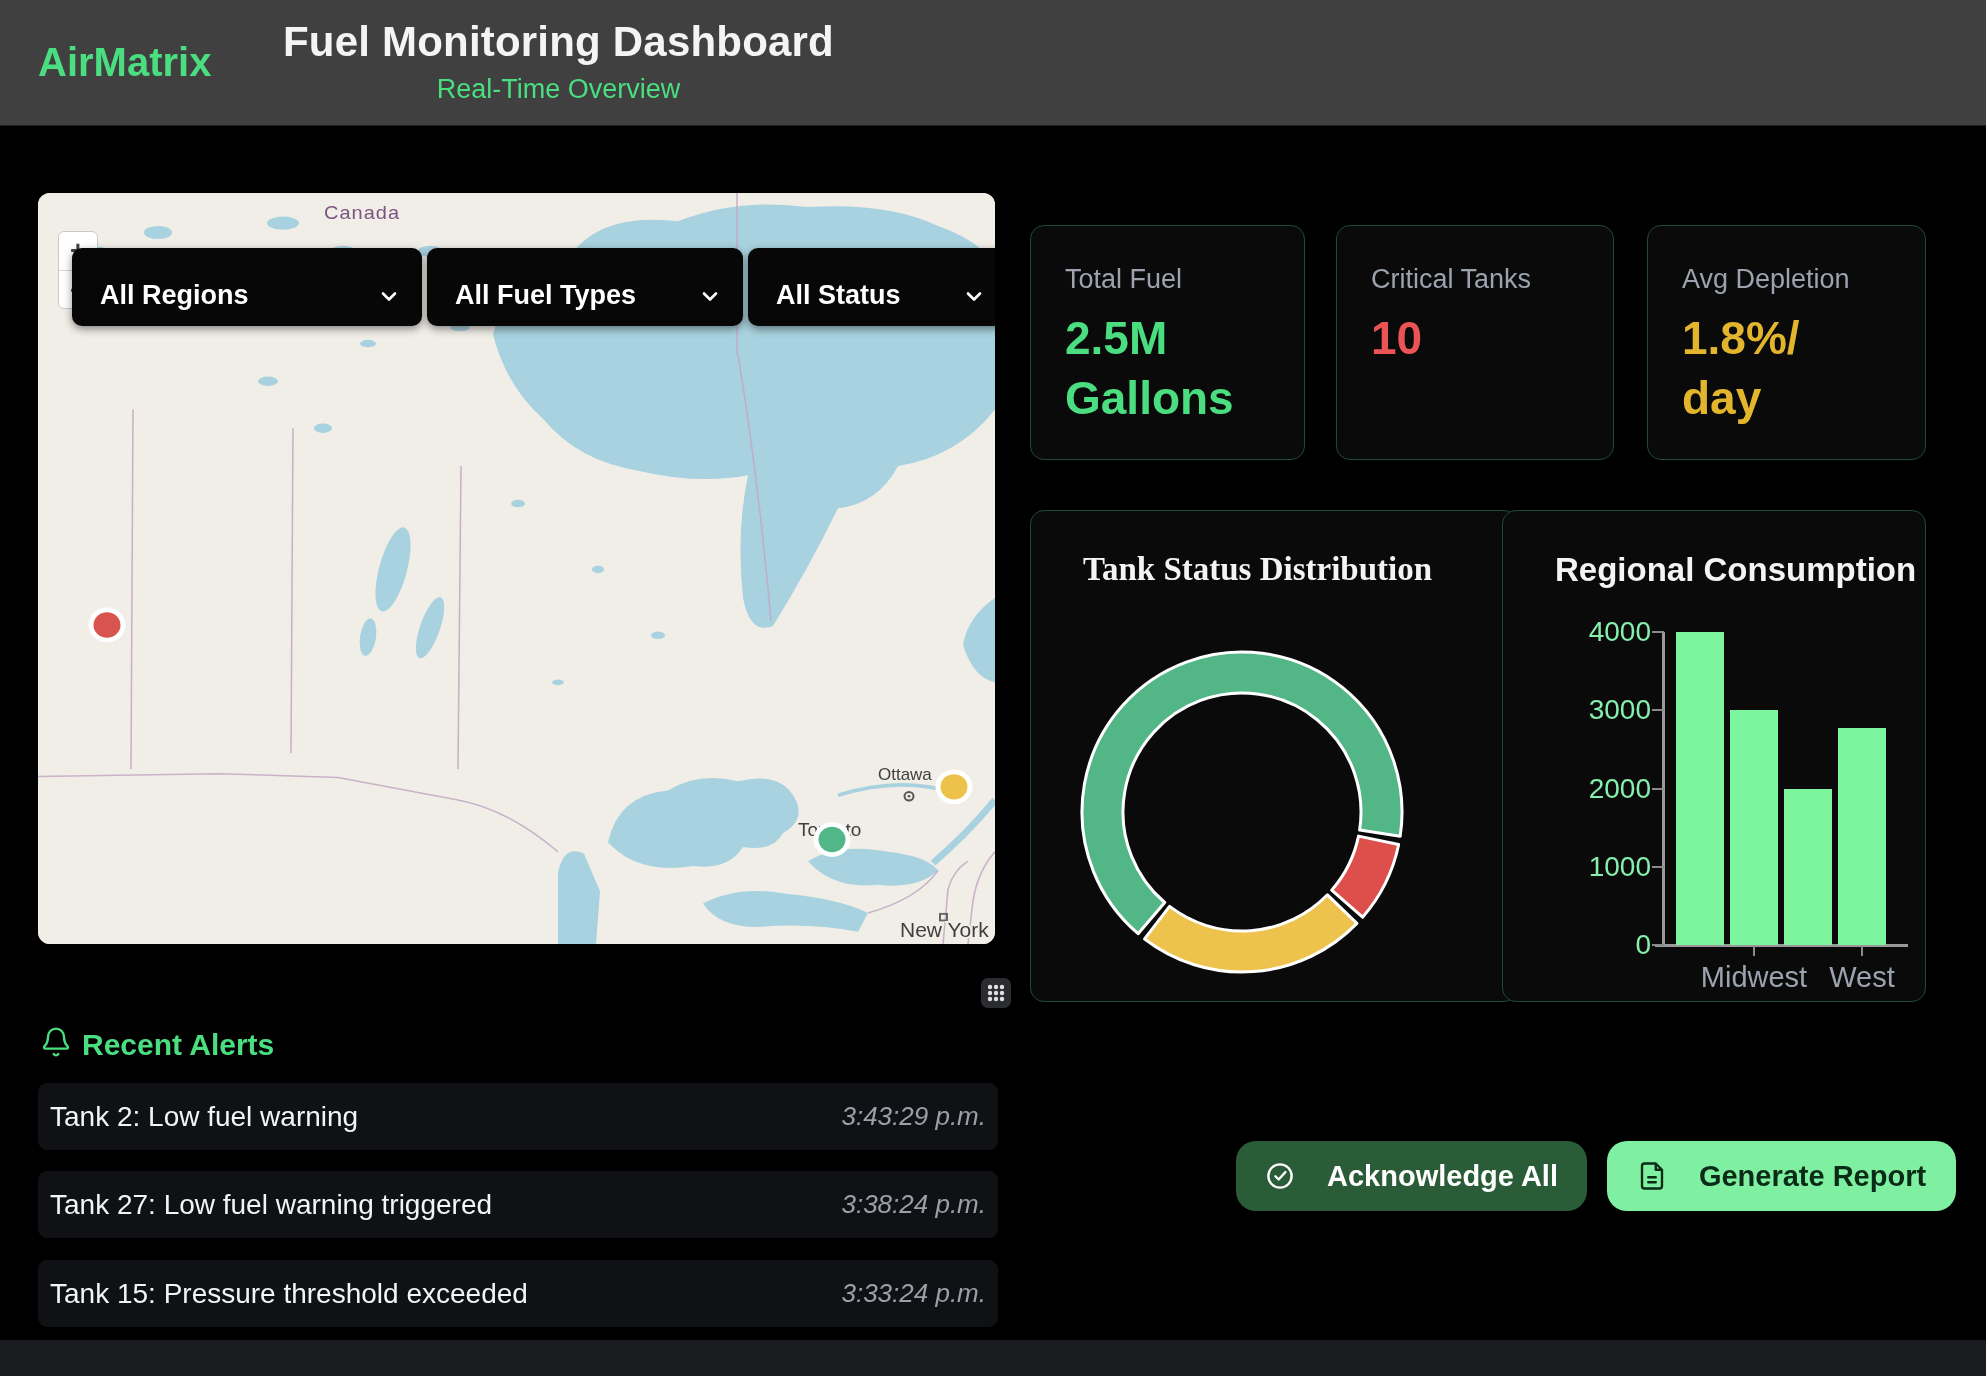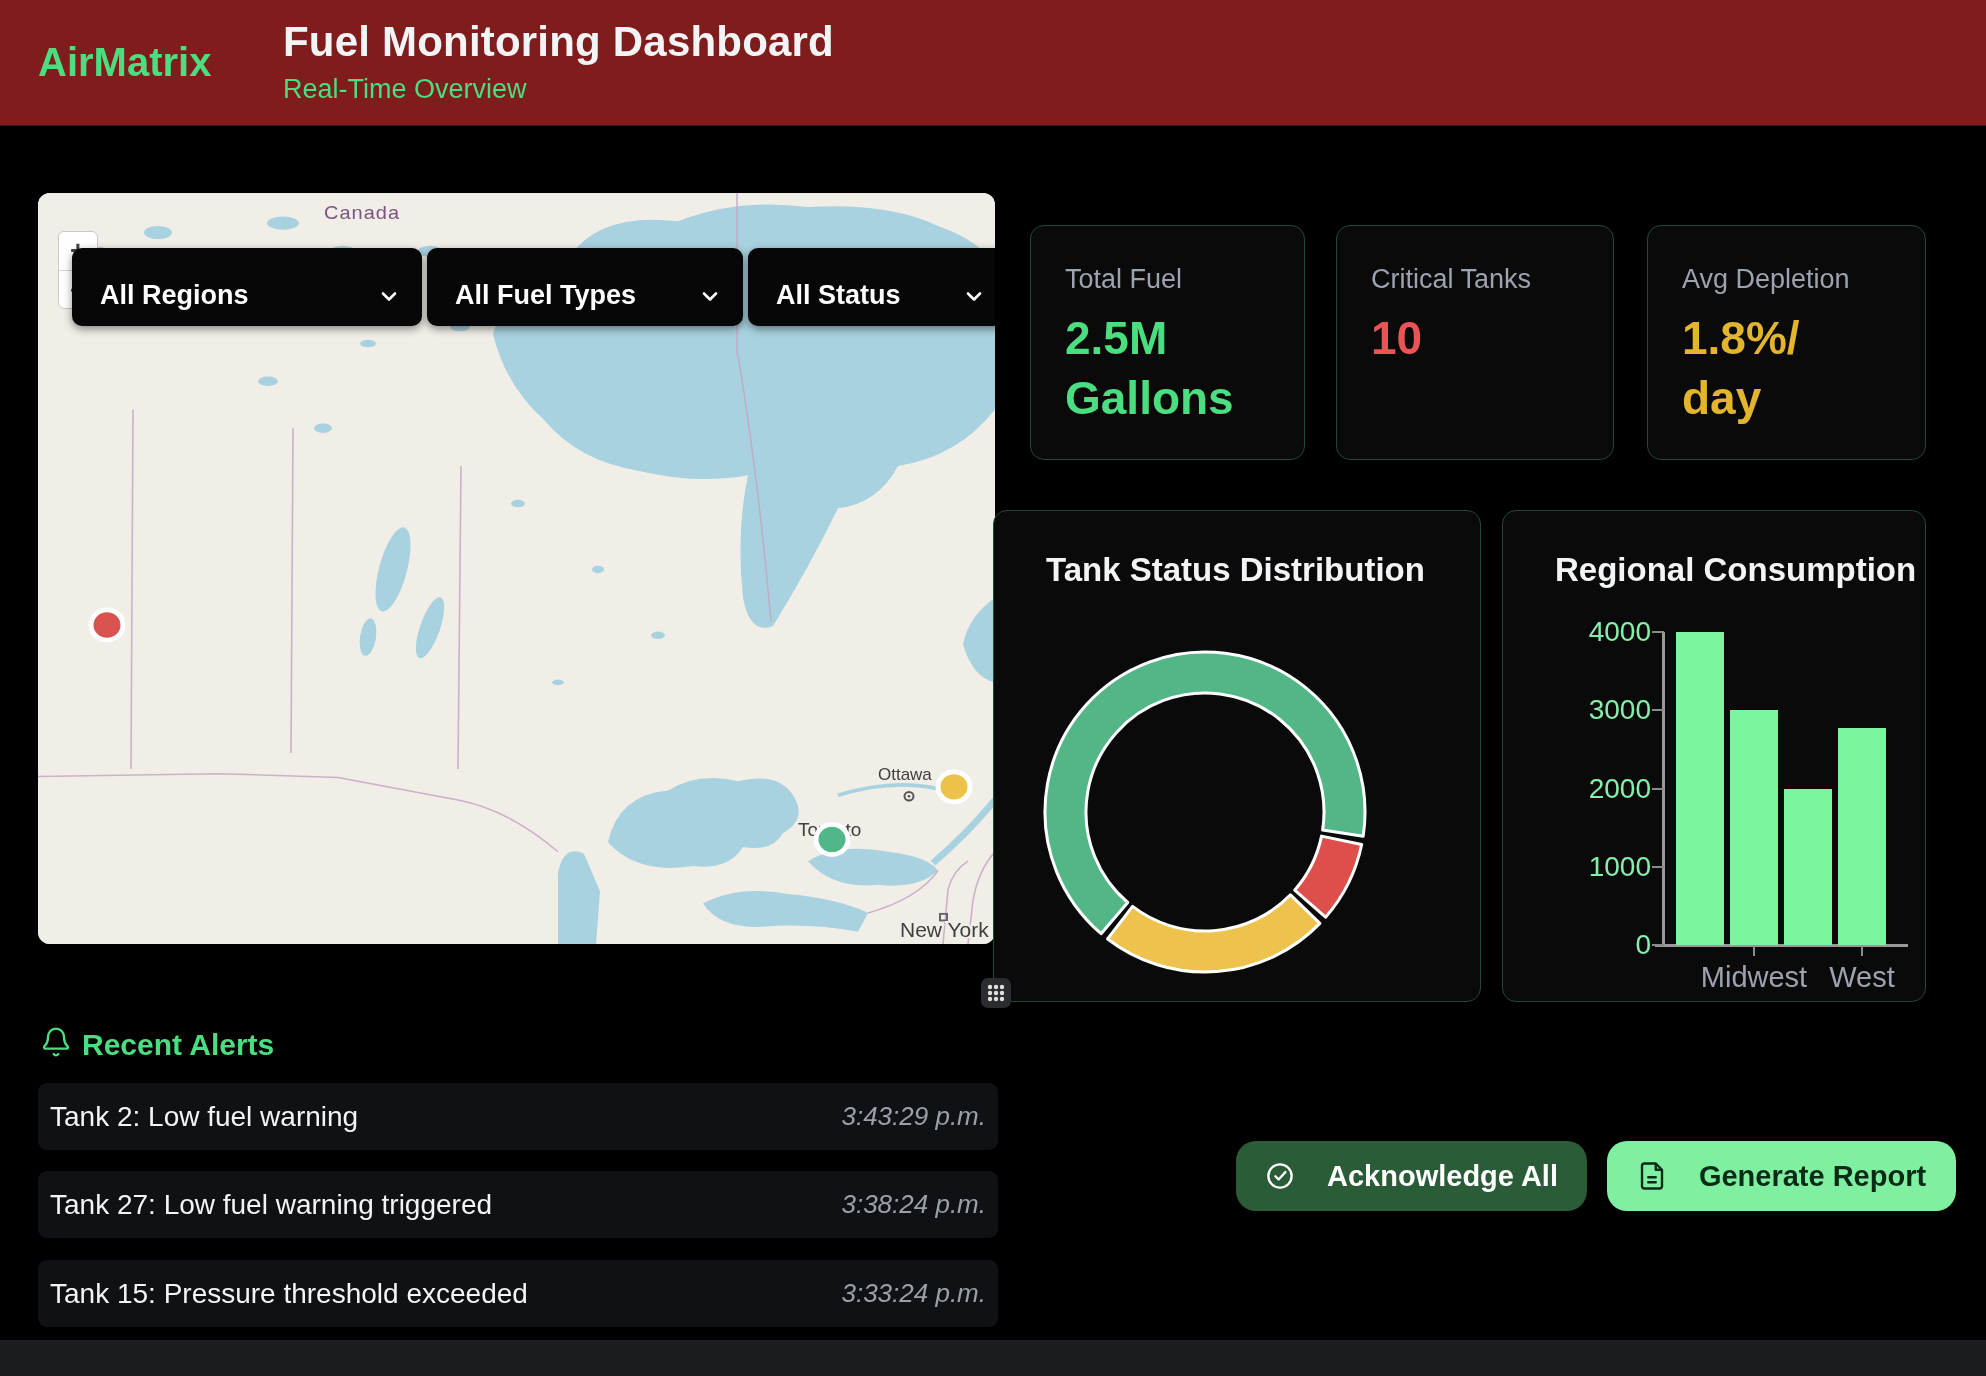--- a/index.html
+++ b/index.html
@@ -1,20 +1,20 @@
 <!DOCTYPE html>
 <html><head>
 <meta charset="utf-8">
 <style>
   html,body{margin:0;padding:0;background:#000;}
   .page{position:relative;width:1986px;height:1376px;background:#000;overflow:hidden;
         font-family:"Liberation Sans",sans-serif;color:#f5f5f5;}
   
-  .header{position:absolute;left:0;top:0;width:1986px;height:125px;background:#7f1d1d;
-          border-bottom:1px solid #222;}
+  .header{position:absolute;left:0;top:0;width:1986px;height:125px;background:#404040;
+          border-bottom:1px solid #222;text-align:center;}
   .logo{position:absolute;left:38px;top:0;height:125px;display:flex;align-items:center;
         font-size:40px;font-weight:bold;color:#4ade80;}
   .titleblock{position:absolute;left:283px;top:18px;}
   .title{font-size:42px;font-weight:bold;color:#f3f4f6;letter-spacing:.2px;}
   .subtitle{font-size:27px;font-weight:500;color:#4ade80;margin-top:8px;}
   .nav{position:absolute;right:60px;top:0;height:125px;display:flex;align-items:center;gap:120px;}
   .nav-item{font-size:30px;color:#e8eaed;cursor:pointer;white-space:nowrap;}
   
   .map-panel{position:absolute;left:38px;top:193px;width:957px;height:751px;border-radius:12px;
              overflow:hidden;background:#f1eee8;}
@@ -33,21 +33,21 @@
   
   .card{position:absolute;top:225px;height:235px;background:#0a0a0b;border:1px solid #1f4a33;
         border-radius:14px;box-sizing:border-box;padding:38px 34px;}
   .card1{left:1030px;width:275px;}.card2{left:1336px;width:278px;}.card3{left:1647px;width:279px;}
   .stat-label{font-size:27px;color:#9ca3af;}
   .stat-value{font-size:46px;font-weight:bold;margin-top:14px;line-height:1.3;}
   .v-green{color:#4ade80;}.v-red{color:#ea5455;}.v-yellow{color:#e2b52c;}
   
   .panel{position:absolute;top:510px;height:492px;background:#0a0a0b;border:1px solid #1f4a33;
          border-radius:14px;box-sizing:border-box;}
-  .panel-tank{left:993px;width:488px;}
+  .panel-tank{left:1030px;width:488px;font-family:Liberation Serif, serif;}
   .panel-region{left:1502px;width:424px;}
   .panel-title{position:absolute;left:52px;top:40px;font-size:33px;font-weight:bold;color:#f3f4f6;}
   .donut-svg{position:absolute;left:41px;top:131px;width:340px;height:340px;}
   .bar-chart{position:absolute;left:0;top:0;width:100%;height:100%;}
   .bar{position:absolute;width:48px;}
   .ytick-label{position:absolute;width:110px;text-align:right;font-size:28px;color:#86efac;height:28px;line-height:28px;}
   .tickmark{position:absolute;background:#8a8a8a;}
   .axis{position:absolute;background:#999;}
   .xlabel{position:absolute;width:160px;text-align:center;font-size:29px;color:#9ca3af;}
   

